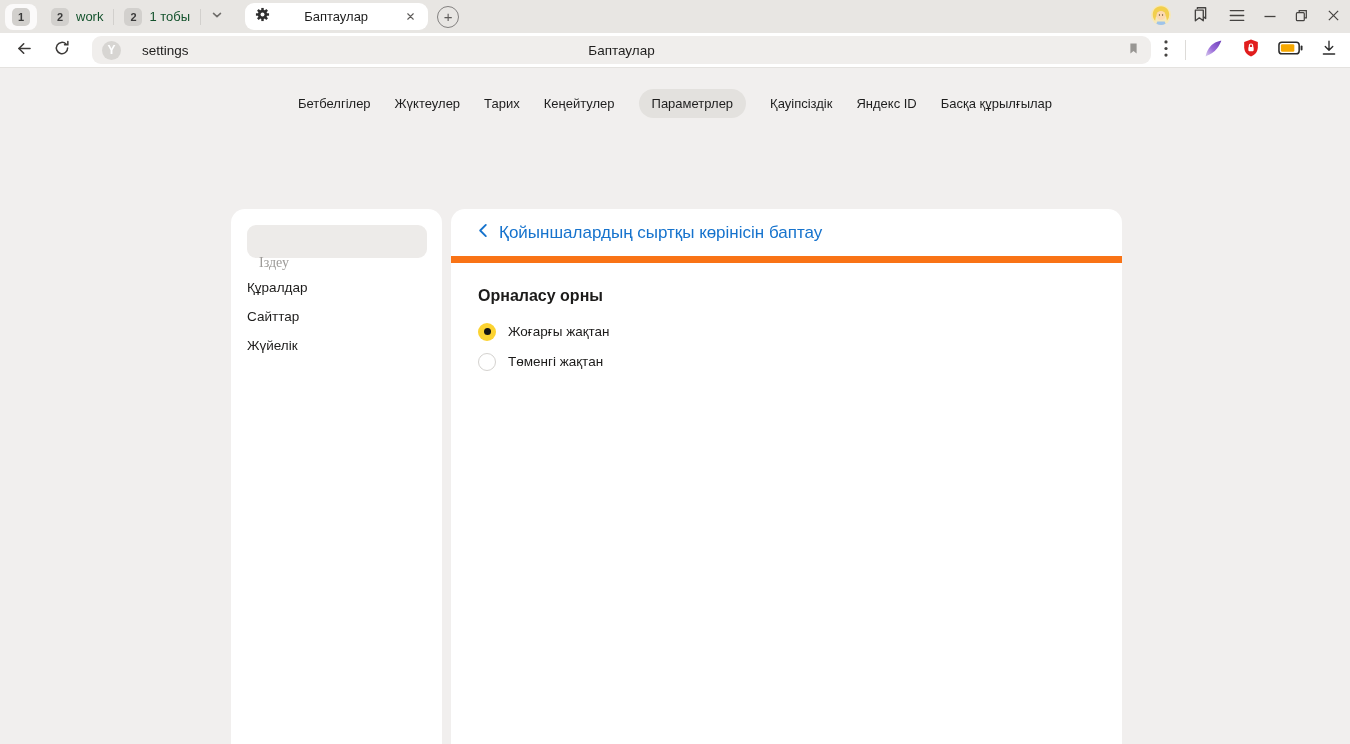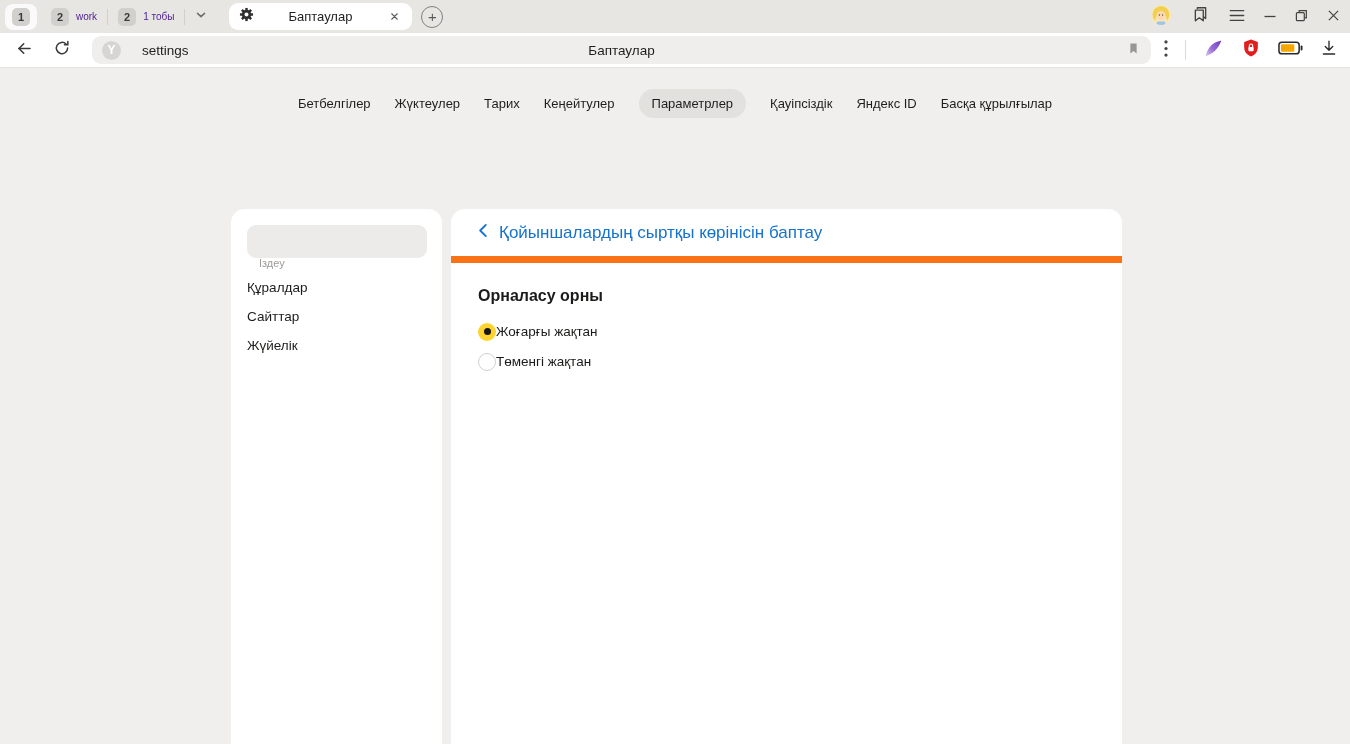--- a/index.html
+++ b/index.html
@@ -5,21 +5,21 @@
   html,body{margin:0;padding:0;}
   body{font-family:"Liberation Sans","DejaVu Sans",sans-serif;-webkit-font-smoothing:antialiased;}
   .screen{position:relative;width:1350px;height:744px;background:#f1efee;overflow:hidden;}
 
   
   .tabbar{position:absolute;top:0;left:0;width:100%;height:33px;background:#e8e6e3;display:flex;align-items:center;}
   .tab-left{display:flex;align-items:center;padding-left:5px;height:100%;}
   .active-group{background:#fbfafa;border-radius:8px;height:26px;padding:0 7px;display:flex;align-items:center;margin-right:4px;}
   .tg-badge{min-width:18px;height:18px;border-radius:5px;background:#d2d0cd;color:#3a3a3a;font-size:11px;display:flex;align-items:center;justify-content:center;font-weight:600;}
   .tab-group{display:flex;align-items:center;gap:7px;padding:0 10px;height:26px;cursor:default;}
-  .tab-group .tg-label{font-size:10px;color:#4c1d95;}
+  .tab-group .tg-label{font-size:13px;color:#14532d;}
   .tg-divider{width:1px;height:16px;background:#d2d0cd;}
   .tg-chevron{padding:0 9px;display:flex;align-items:center;}
   .browser-tab{margin-left:12px;width:183px;height:27px;background:#ffffff;border-radius:9px;display:flex;align-items:center;padding:0 10px;box-sizing:border-box;}
   .browser-tab .tab-title{flex:1;text-align:center;font-size:13px;color:#1e1e1e;white-space:nowrap;overflow:hidden;}
   .tab-close{display:flex;align-items:center;justify-content:center;width:16px;height:16px;}
   .new-tab{margin-left:9px;width:22px;height:22px;border-radius:50%;border:1.3px solid #838180;color:#5d5b59;display:flex;align-items:center;justify-content:center;font-size:15px;line-height:1;box-sizing:border-box;}
   .tab-right{position:absolute;right:10px;top:0;height:33px;display:flex;align-items:center;gap:19px;}
   .icon-btn{display:flex;align-items:center;justify-content:center;}
 
   
@@ -37,30 +37,30 @@
   .page{position:absolute;top:69px;left:0;right:0;bottom:0;background:#f1efee;}
   .settings-nav{margin-top:20px;display:flex;justify-content:center;align-items:center;gap:24px;}
   .nav-item{font-size:13px;color:#1e1e1e;padding:7px 0;cursor:pointer;white-space:nowrap;}
   .nav-item.active{background:#e3e1de;border-radius:16px;padding:7px 13px;}
 
   .panel{position:absolute;background:#ffffff;border-radius:14px;top:140px;height:598px;box-sizing:border-box;}
   .sidebar-panel{left:231px;width:211px;}
   .main-panel{left:451px;width:671px;}
 
   .search-box{margin:16px 15px 0 16px;height:33px;background:#edebe9;border-radius:9px;display:flex;align-items:center;}
-  .search-box input{width:100%;height:100%;border:none;outline:none;background:transparent;font-family:Liberation Sans, sans-serif;font-size:11px;color:#333;padding:0 12px;margin-top:43px;}
+  .search-box input{width:100%;height:100%;border:none;outline:none;background:transparent;font-family:Liberation Serif, serif;font-size:14px;color:#333;padding:0 12px;margin-top:43px;}
   .search-box input::placeholder{color:#9d9b98;}
   .side-list{margin-top:15px;}
   .side-item{padding:7px 16px;font-size:13.5px;color:#1d1c1b;cursor:pointer;}
 
   .main-header{height:47px;display:flex;align-items:center;gap:11px;padding:0 27px;border-bottom:7px solid #f97316;cursor:pointer;}
   .main-heading{font-size:17px;color:#1673cd;}
   .main-body{padding:24px 27px;}
   .section-title{font-size:16px;font-weight:700;color:#1c1b1a;margin-bottom:17px;}
-  .option-row{display:flex;align-items:center;margin-bottom:11px;height:19px;cursor:pointer;}
+  .option-row{display:flex;align-items:center;gap:12px;margin-bottom:11px;height:19px;cursor:pointer;}
   .radio{width:18px;height:18px;border-radius:50%;position:relative;box-sizing:border-box;flex:0 0 18px;}
   .radio.selected{background:#fcd331;}
   .radio.selected::after{content:"";position:absolute;left:50%;top:50%;width:7px;height:7px;margin:-3.5px 0 0 -3.5px;border-radius:50%;background:#141414;}
   .radio.unselected{background:#fff;border:1.5px solid #d4d2cf;}
   .option-label{font-size:13.5px;color:#1c1b1a;}
 </style>
 </head>
 <body>
 
 <div class="screen">

